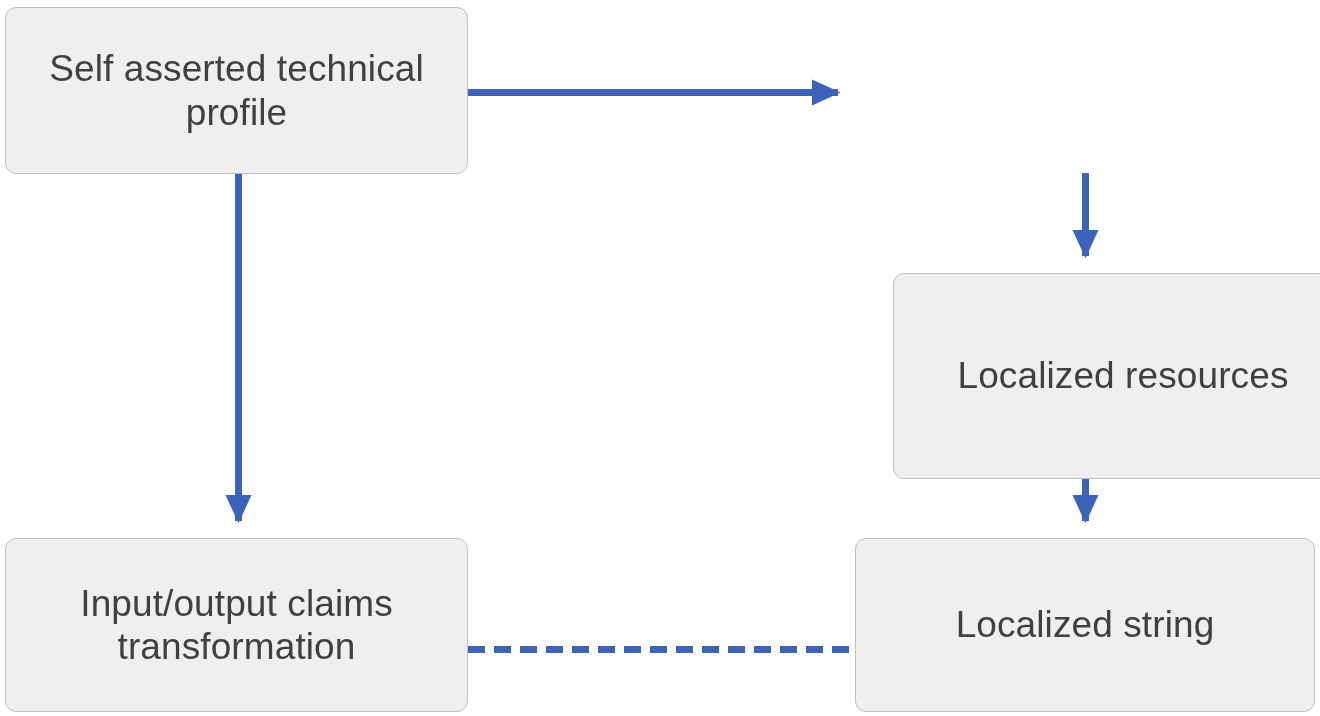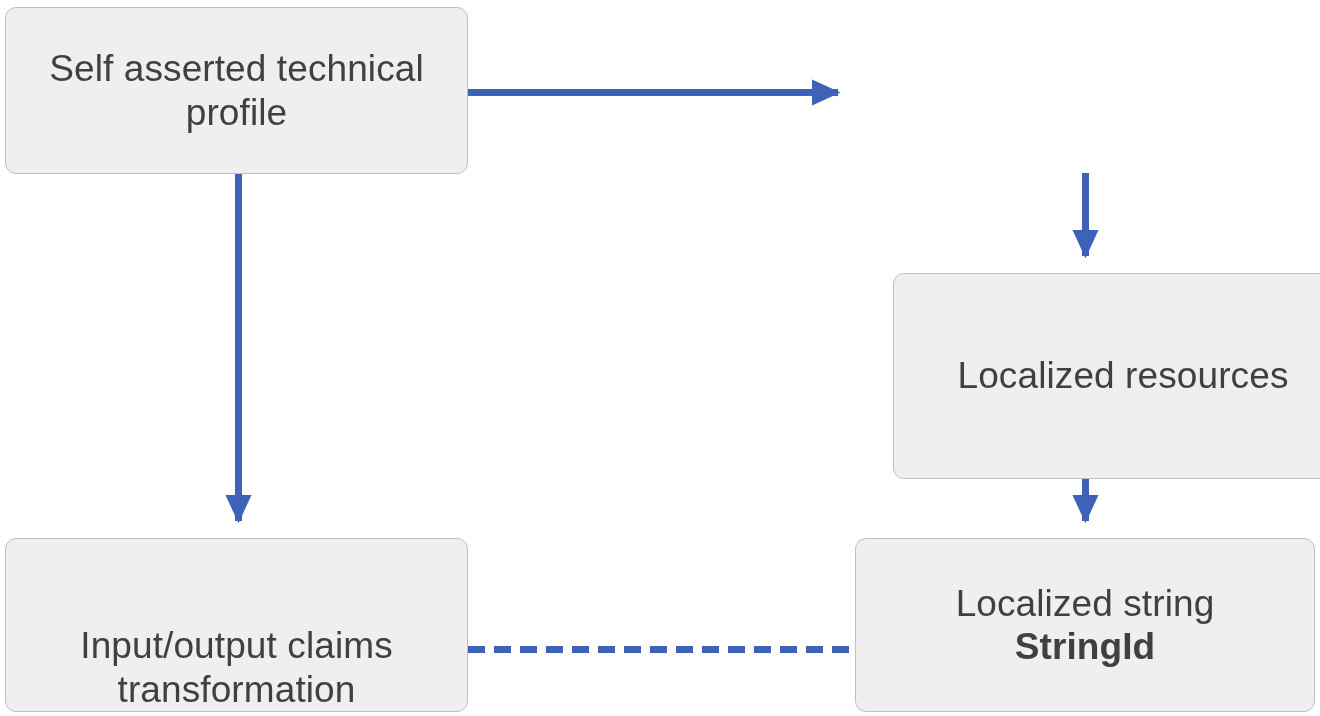--- a/index.html
+++ b/index.html
@@ -41,21 +41,21 @@
     width: 100%;
   }
   .node-label .strong {
     font-weight: bold;
   }
 
   
   #node-self-asserted      { left: 5px;   top: 7px;   width: 463px; height: 167px; }
   #node-content-definition { left: 855px; top: 7px;   width: 460px; height: 166px; }
   #node-localized-res      { left: 893px; top: 273px; width: 460px; height: 206px; }
-  #node-io-claims          { left: 5px;   top: 538px; width: 463px; height: 174px; align-items: flex-end; }
+  #node-io-claims          { left: 5px;   top: 538px; width: 463px; height: 174px; }
   #node-localized-string   { left: 855px; top: 538px; width: 460px; height: 174px; align-items: center; }
 
   
   #edges {
     position: absolute;
     left: 0; top: 0;
     width: 1320px;
     height: 716px;
     pointer-events: none;
   }
@@ -99,17 +99,16 @@
     <span class="node-label">Localized resources</span>
   </div>
 
   <div class="node" id="node-io-claims">
     <span class="node-label">Input/output claims transformation</span>
   </div>
 
   <div class="node" id="node-localized-string">
     <span class="node-label">
       <span>Localized string</span><br>
-      <span class="strong">StringId</span>
     </span>
   </div>
 
 </div>
 
 </body></html>

